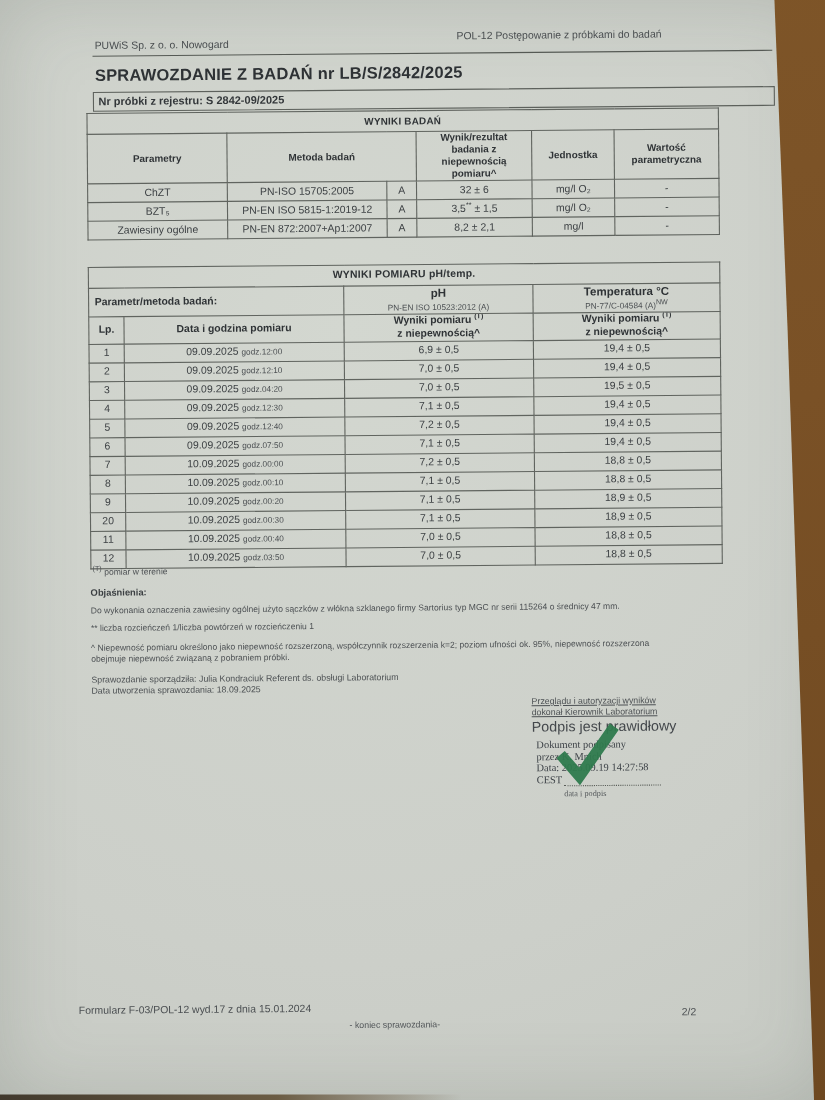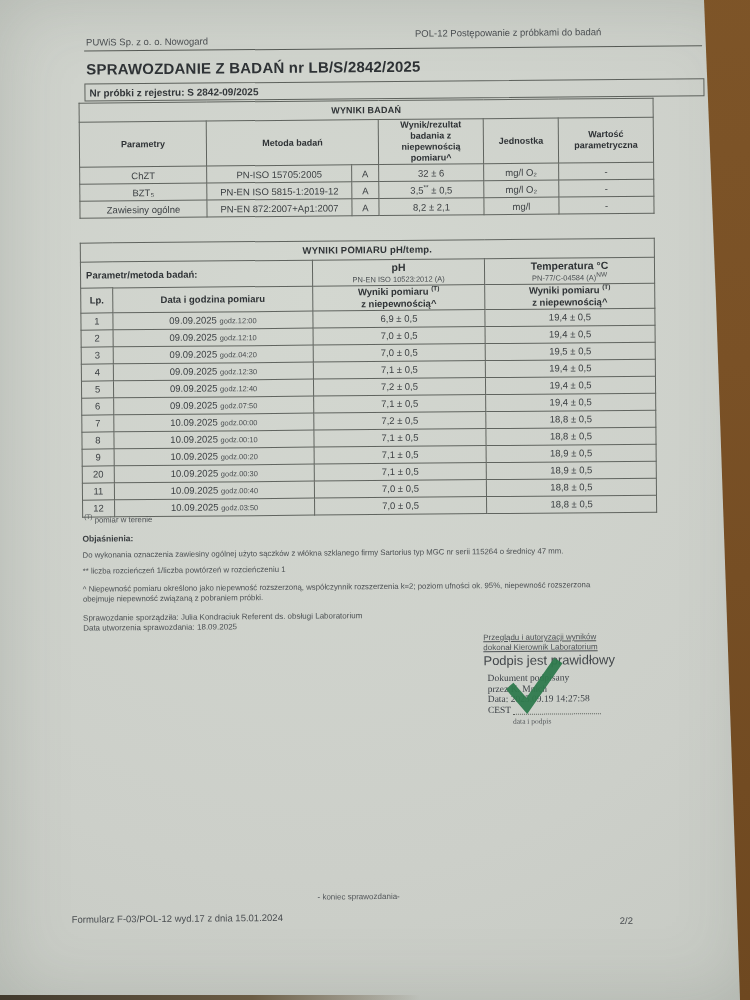--- a/index.html
+++ b/index.html
@@ -102,21 +102,21 @@
             <td>PN-ISO 15705:2005</td>
             <td>A</td>
             <td>32 ± 6</td>
             <td>mg/l O₂</td>
             <td>-</td>
           </tr>
           <tr>
             <td>BZT₅</td>
             <td>PN-EN ISO 5815-1:2019-12</td>
             <td>A</td>
-            <td><span>3,5</span><sup>**</sup><span> ± 0,5</span></td>
+            <td><span>3,5</span><sup>**</sup><span> ± 1,5</span></td>
             <td>mg/l O₂</td>
             <td>-</td>
           </tr>
           <tr>
             <td>Zawiesiny ogólne</td>
             <td>PN-EN 872:2007+Ap1:2007</td>
             <td>A</td>
             <td>8,2 ± 2,1</td>
             <td>mg/l</td>
             <td>-</td>
@@ -260,19 +260,19 @@
         <span>CEST</span>
         <div class="dots"></div>
       </div>
       <div class="caption" style="margin-left:25px;margin-top:2px;">data i podpis</div>
     </div>
 
     <svg class="check-svg" viewBox="0 0 64 60">
       <polyline points="7,31 24,51 56,6" fill="none" stroke="#2e7a4d" stroke-width="10" opacity="0.95"></polyline>
     </svg>
 
-    <div class="abs koniec" style="left:310px;top:895px;">- koniec sprawozdania-</div>
+    <div class="abs koniec" style="left:310px;top:930px;">- koniec sprawozdania-</div>
     <div class="abs footer-sm" style="left:64px;top:914px;">Formularz F-03/POL-12 wyd.17 z dnia 15.01.2024</div>
     <div class="abs footer-sm" style="left:612px;top:920px;">2/2</div>
 
   </div>
 </div>
 <div class="bottom-shadow"></div>
 
 </body></html>

